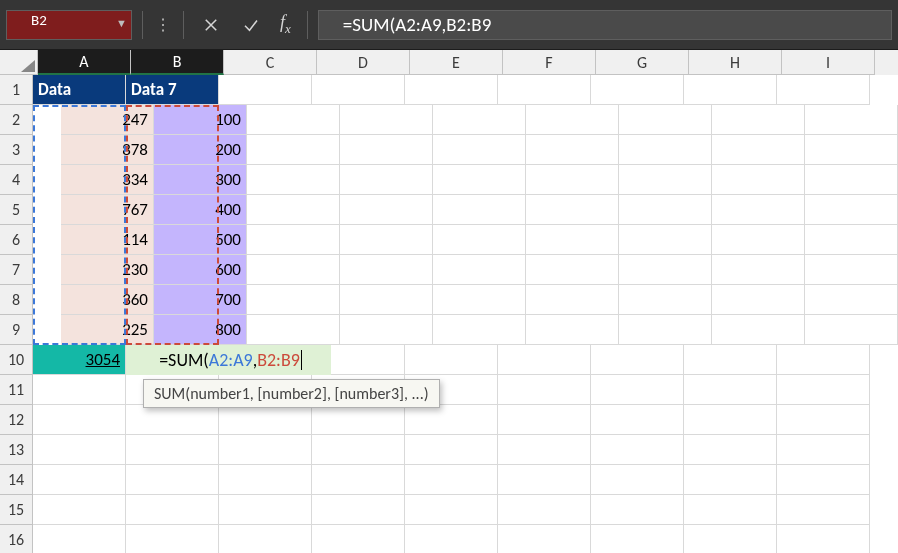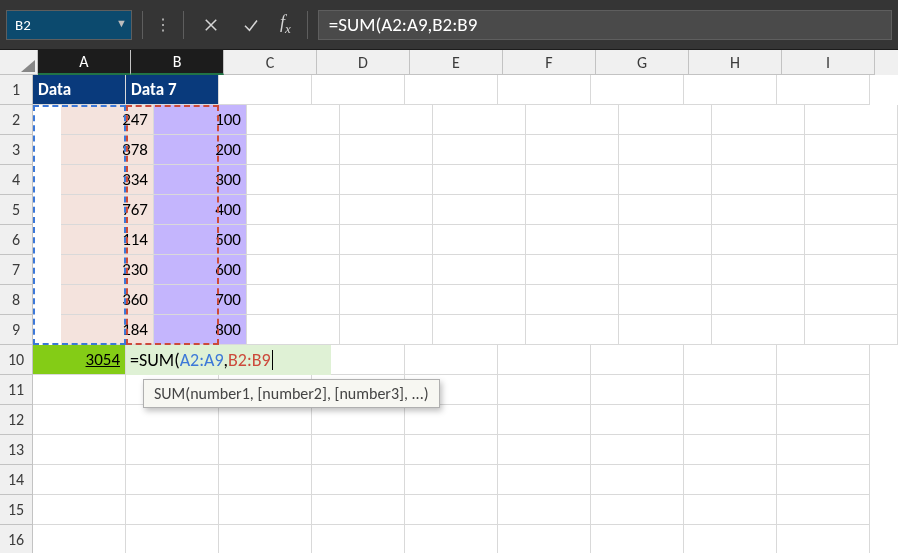--- a/index.html
+++ b/index.html
@@ -12,25 +12,24 @@
     display: flex;
     align-items: center;
     padding: 0 6px;
     gap: 6px;
     color: #e8e8e8;
     border-bottom: 1px solid #1c1c1c;
   }
   .name-box {
     width: 126px;
     height: 30px;
-    background: #0c4a6e;
+    background: #7f1d1d;
     border: 1px solid #5e5e5e;
     display: flex;
-    align-items: center;
-    padding-left: 8px;
+    padding-left: 24px;
     font-size: 15px;
     color: #fff;
     position: relative;
   }
   .name-box .dd {
     position: absolute;
     right: 4px;
     top: 6px;
     color: #bdbdbd;
     font-size: 11px;
@@ -64,21 +63,21 @@
     padding: 0 6px;
     text-align: center;
   }
   .formula-bar {
     flex: 1;
     height: 30px;
     background: #4a4a4a;
     border: 1px solid #5e5e5e;
     display: flex;
     align-items: center;
-    padding-left: 10px;
+    padding-left: 24px;
     font-size: 19px;
     color: #fff;
   }
 
   
   .grid-wrap {
     position: relative;
     background: #fff;
   }
 
@@ -160,41 +159,42 @@
   }
   .cell.num { justify-content: flex-end; }
   .cell.hdr {
     background: #093a7c;
     color: #fff;
     font-weight: 600;
     justify-content: flex-start;
   }
   .cell.shA { background: #f4e3dd; margin-left: 28px; }
   .cell.shB { background: #c4b5fd; }
-  .cell.res { background: #84cc16; text-decoration: underline; }
+  .cell.res { background: #14b8a6; text-decoration: underline; }
 
   
   .ants {
     position: absolute;
     pointer-events: none;
     border: 2px dashed;
   }
   .ants.blue { border-color: #3c78d8; }
   .ants.red  { border-color: #cc4a3b; }
 
   
   .formula-cell {
     position: absolute;
     height: 30px;
     display: flex;
     align-items: center;
     font-size: 18px;
     padding-left: 4px;
     background: #dff1d5;
     white-space: nowrap;
+    justify-content: center;
   }
   .cursor-caret {
     display:inline-block;
     width:1px; height:20px;
     background:#000;
     margin-left:1px;
     vertical-align:middle;
   }
   .fsyn-blue { color:#3c78d8; }
   .fsyn-red  { color:#cc4a3b; }
@@ -359,21 +359,21 @@
           <div class="cell shB num">700</div>
           <div class="cell "></div>
           <div class="cell "></div>
           <div class="cell "></div>
           <div class="cell "></div>
           <div class="cell "></div>
           <div class="cell "></div>
           <div class="cell "></div>
         </div>
         <div class="row">
-          <div class="cell shA num">184</div>
+          <div class="cell shA num">225</div>
           <div class="cell shB num">800</div>
           <div class="cell "></div>
           <div class="cell "></div>
           <div class="cell "></div>
           <div class="cell "></div>
           <div class="cell "></div>
           <div class="cell "></div>
           <div class="cell "></div>
         </div>
         <div class="row">

